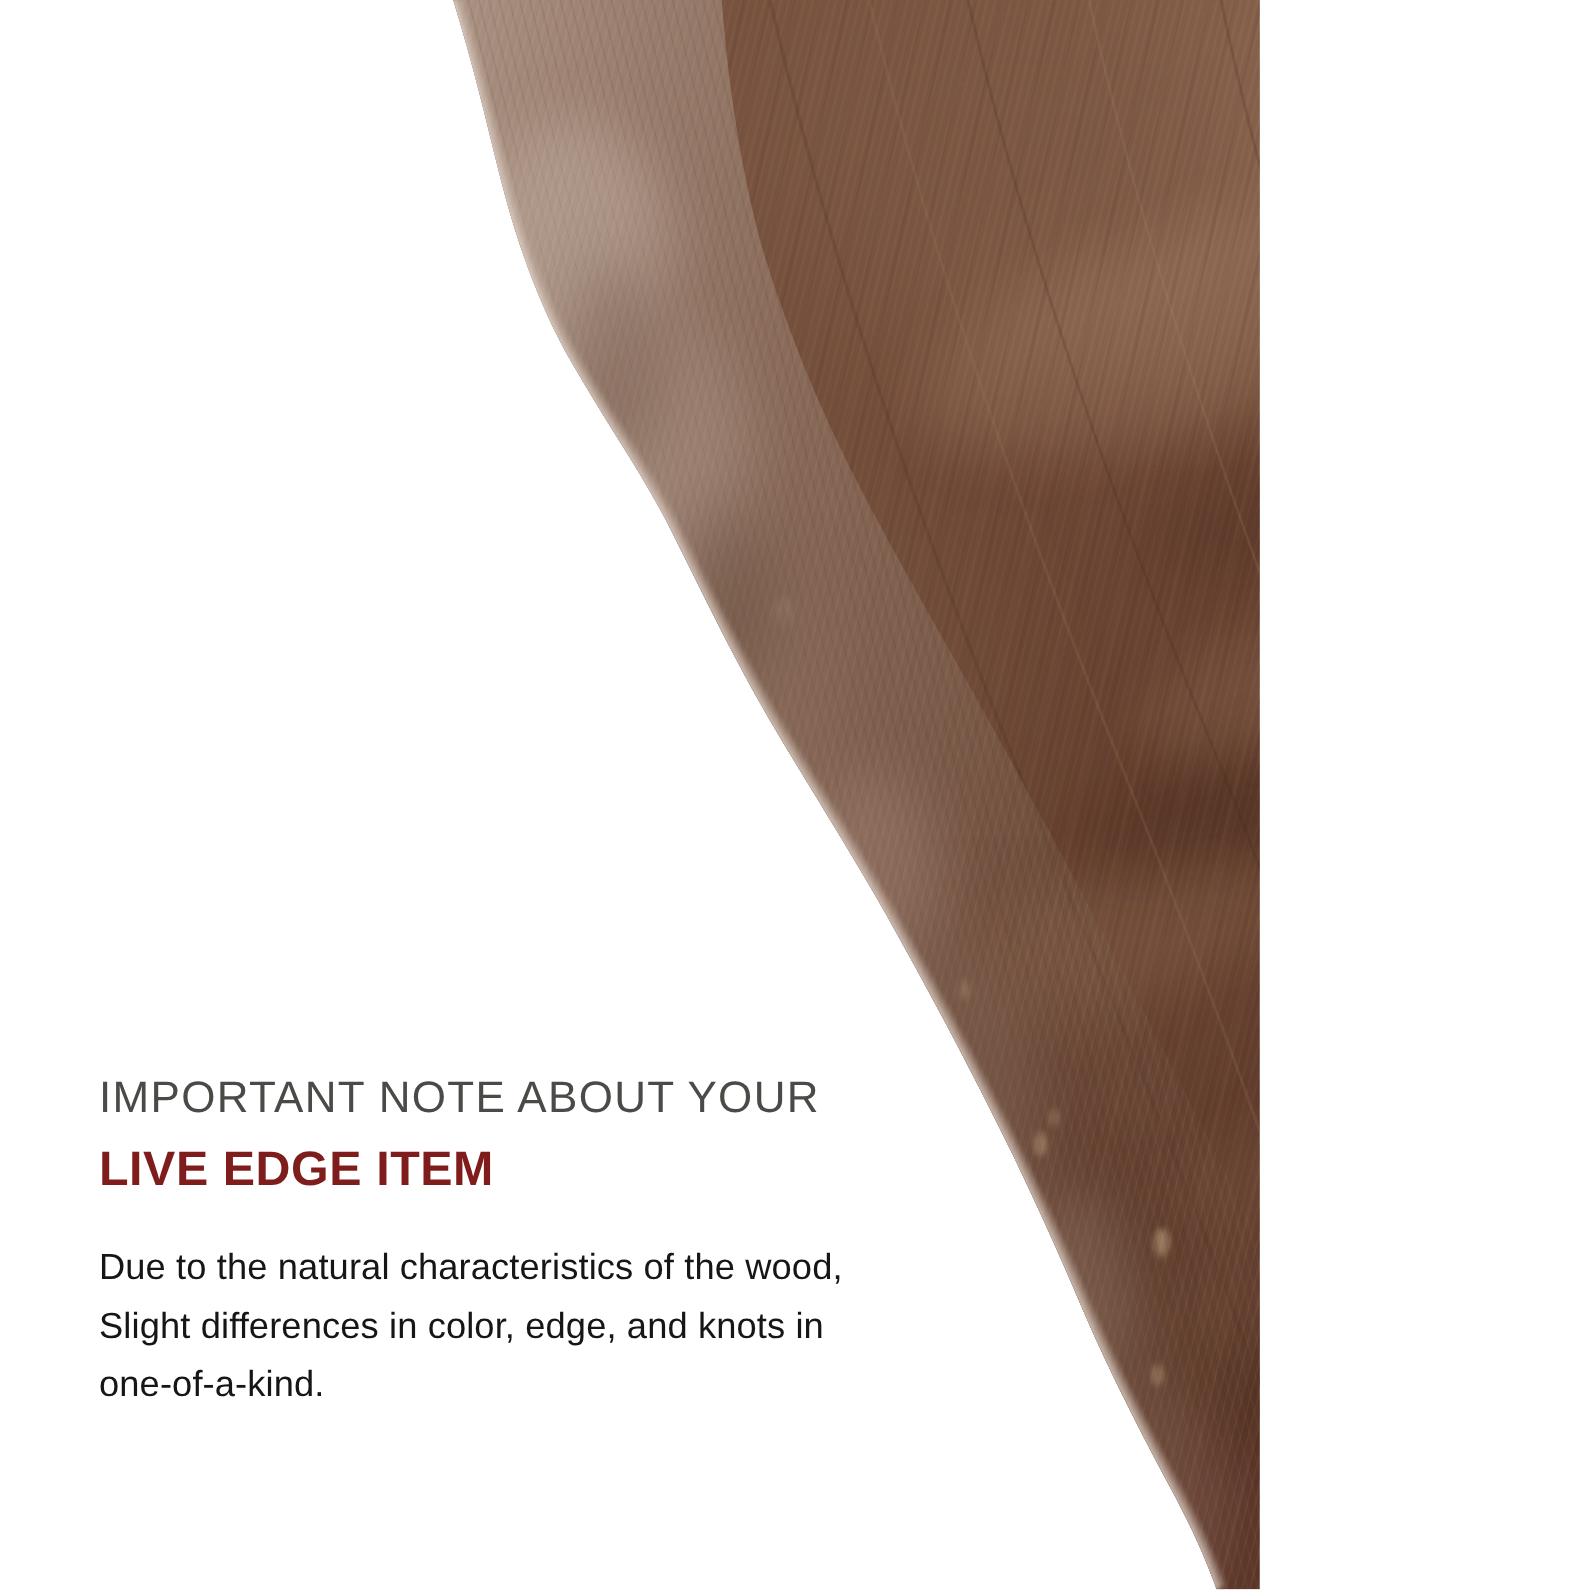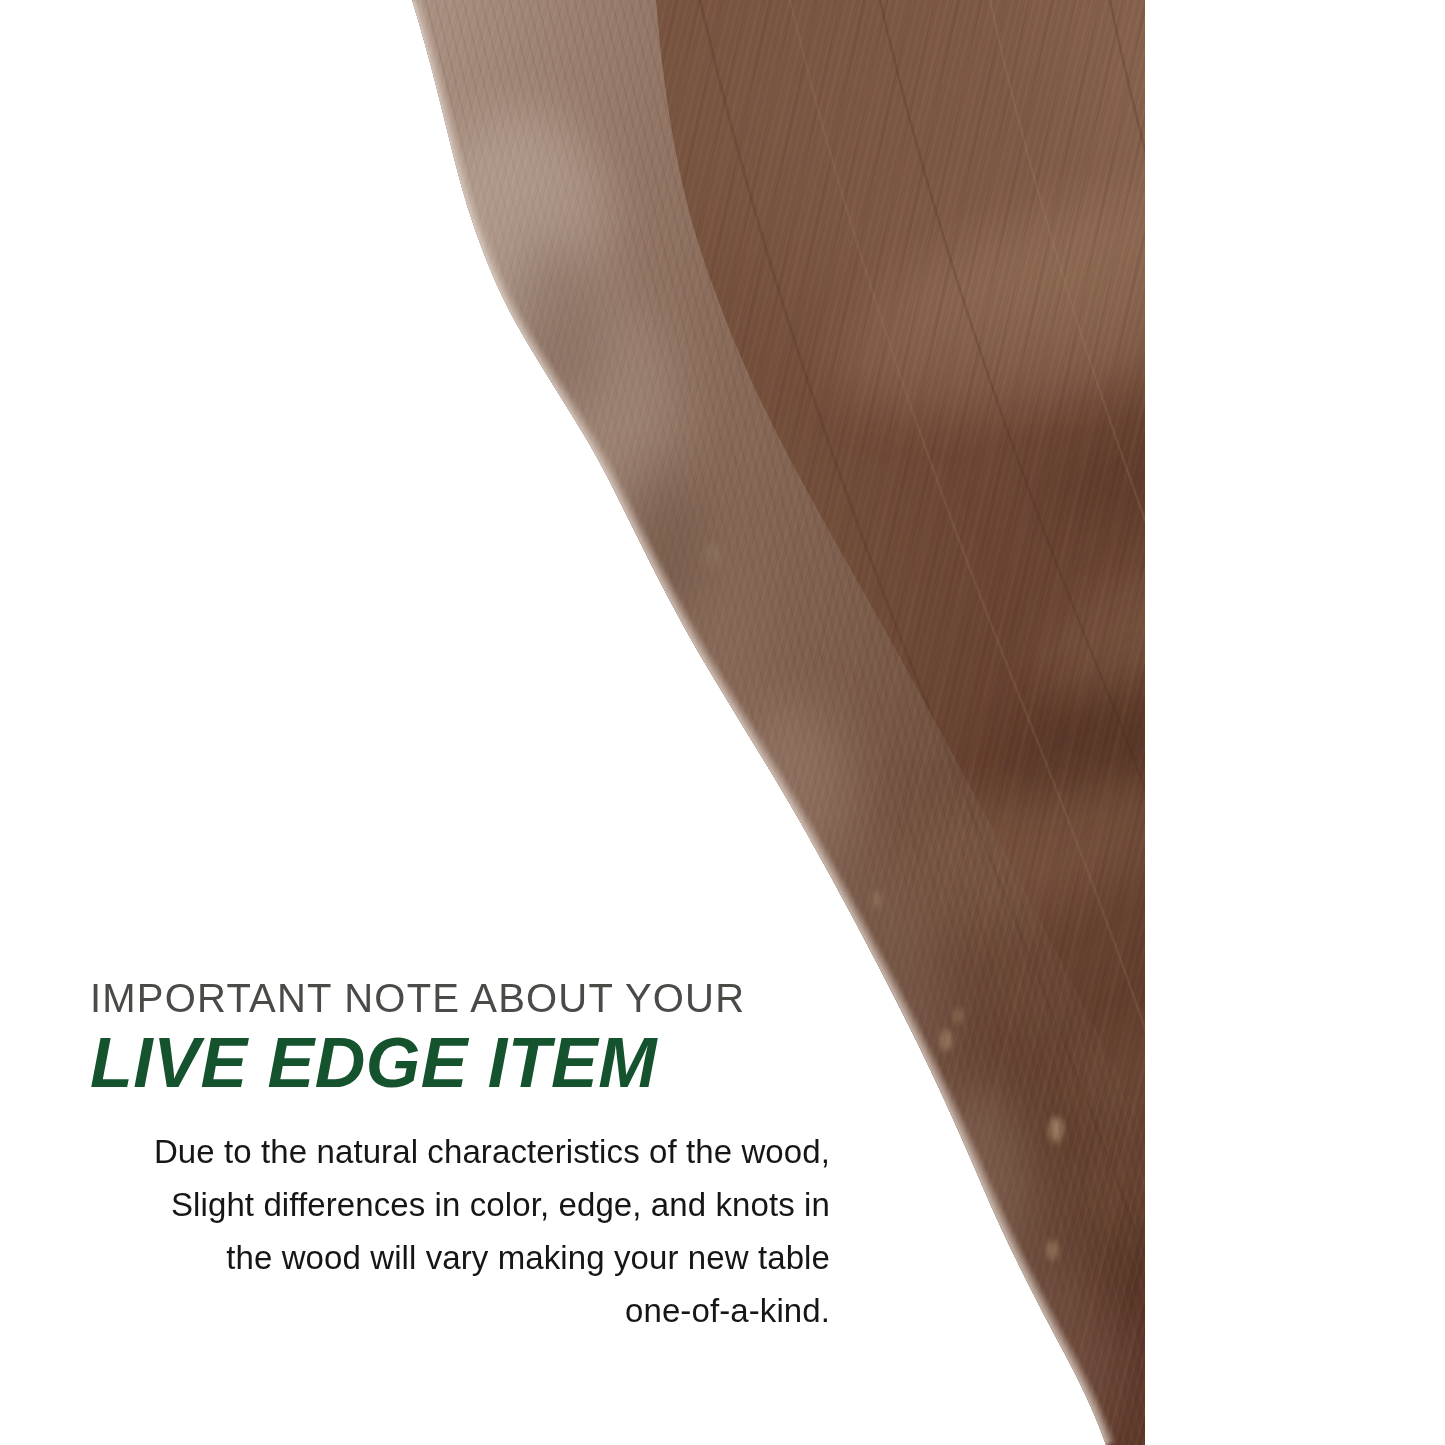--- a/index.html
+++ b/index.html
@@ -45,42 +45,40 @@
     font-size: 40px;
     line-height: 46px;
     font-weight: 400;
     letter-spacing: 1.2px;
     color: #4a4a47;
     white-space: nowrap;
     margin: 0;
   }
   .headline {
     font-family: "Liberation Sans", sans-serif;
-    font-size: 70px;
+    font-size: 44px;
     line-height: 72px;
     font-weight: 700;
     letter-spacing: 0.5px;
-    color: #14532d;
+    color: #7f1d1d;
     white-space: nowrap;
     margin: 6px 0 0 0;
-    font-style: italic;
   }
   .body-copy {
     margin: 26px 0 0 0;
     font-family: "Liberation Sans", sans-serif;
     font-size: 33px;
     line-height: 53px;
     font-weight: 400;
     color: #161616;
     letter-spacing: 0.1px;
   }
   .body-copy .line {
     display: block;
     white-space: nowrap;
-    text-align: right;
   }
 </style>
 </head>
 <body>
 
 <div class="canvas">
 
   <div class="photo-layer">
     <svg class="wood-svg" viewBox="0 0 1445 1445" preserveAspectRatio="none">
       <defs>
@@ -315,18 +313,17 @@
   </div>
 
   <div class="caption-block">
     <p class="eyebrow">IMPORTANT NOTE ABOUT YOUR</p>
 
     <h1 class="headline">LIVE EDGE ITEM</h1>
 
     <p class="body-copy">
       <span class="line">Due to the natural characteristics of the wood,</span>
       <span class="line">Slight differences in color, edge, and knots in</span>
-      <span class="line">the wood will vary making your new table</span>
       <span class="line">one-of-a-kind.</span>
     </p>
   </div>
 
 </div>
 
 </body></html>

